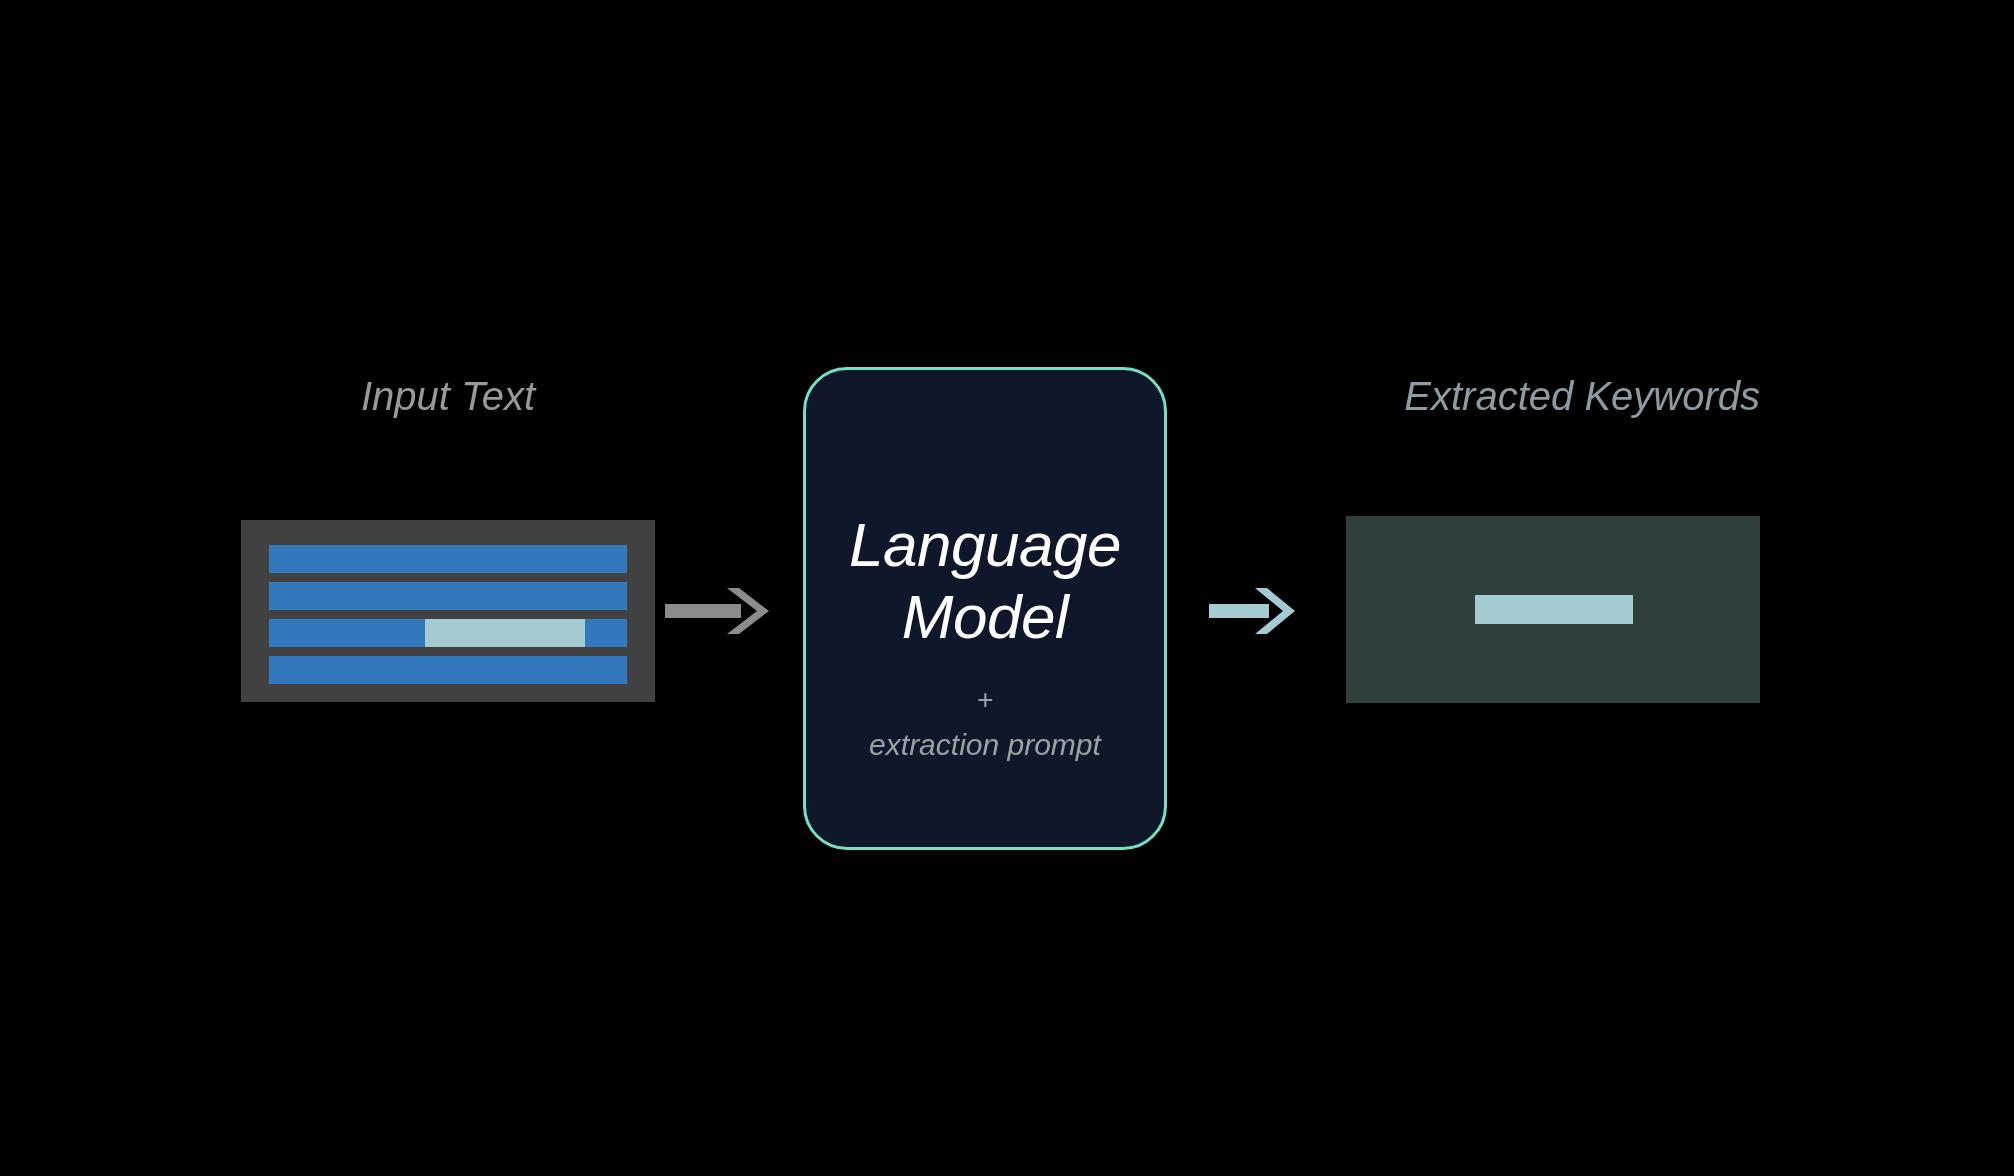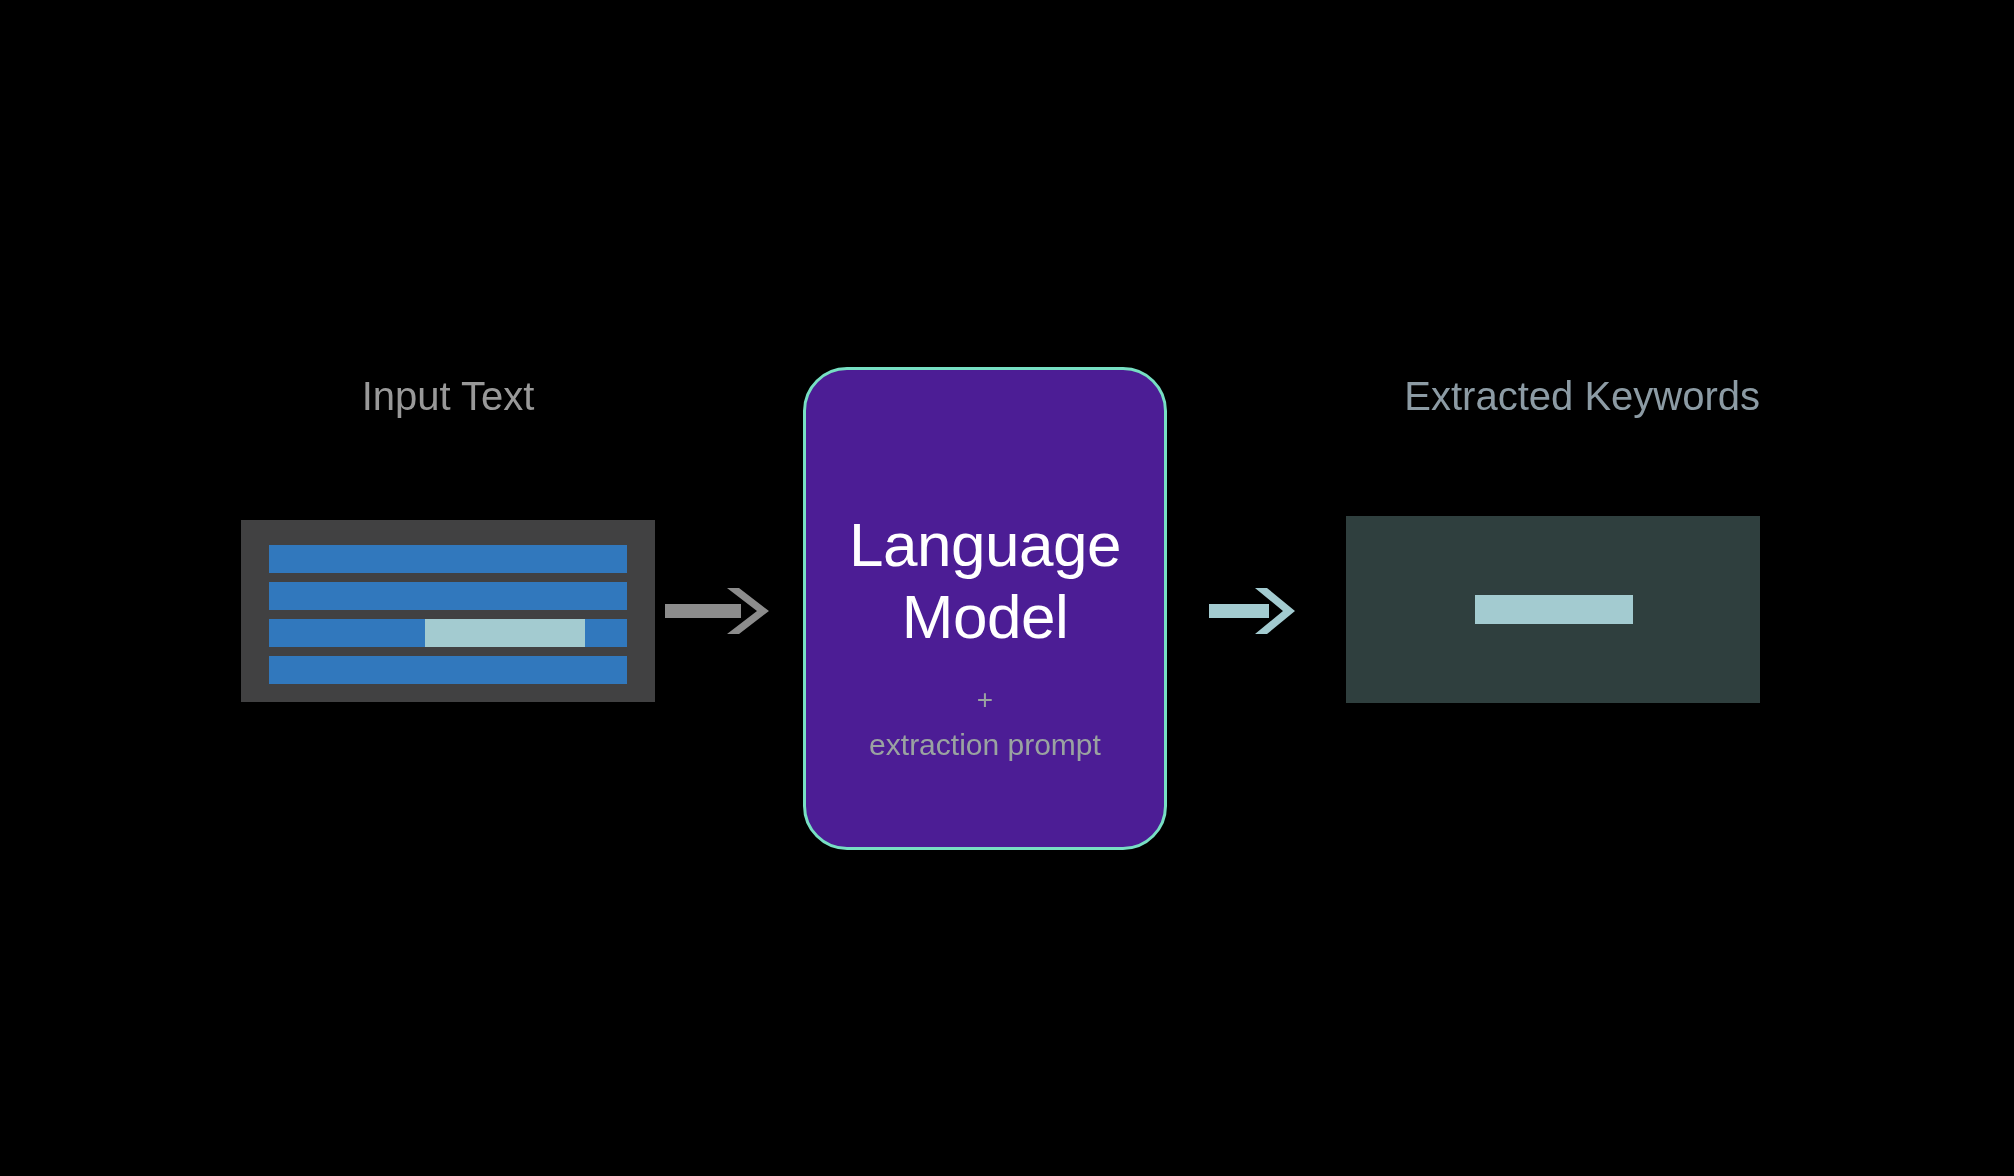--- a/index.html
+++ b/index.html
@@ -136,41 +136,41 @@
     left: 129px;
     top: 79px;
     width: 158px;
     height: 29px;
     background: #a3cbd0;
   }
 </style>
 </head>
 <body>
 
-<div id="canvas" style="background: rgb(0, 0, 0);">
+<div id="canvas" style="background: rgb(0, 0, 0); font-style: italic;">
 
   <div class="stage-label abs" id="label-input-text" style="color: rgb(153, 153, 153);">Input Text</div>
 
   <div class="abs" id="input-panel" style="background: rgb(65, 65, 66);">
     <div id="input-lines">
       <div class="text-line" style="background: rgb(49, 120, 189);"></div>
       <div class="text-line" style="background: rgb(49, 120, 189);"></div>
       <div class="text-line" style="background: rgb(49, 120, 189);">
         <div class="line-highlight" style="left: 43.6%; width: 44.7%; background: rgb(163, 203, 208);"></div>
       </div>
       <div class="text-line" style="background: rgb(49, 120, 189);"></div>
     </div>
   </div>
 
   <svg class="arrow-svg" id="arrow-input-to-model" width="104" height="46" viewBox="0 0 104 46">
     <rect x="0" y="16" width="76" height="14" fill="#8c8c8c"></rect>
     <path d="M 62 0 L 74 0 L 104 23 L 74 46 L 62 46 L 92 23 Z" fill="#8c8c8c"></path>
   </svg>
 
-  <div class="abs" id="model-box" style="background: #4c1d95; border-color: rgb(119, 223, 195);">
+  <div class="abs" id="model-box" style="background: #0f172a; border-color: rgb(119, 223, 195);">
     <div id="model-title" style="color: rgb(255, 255, 255);">Language Model</div>
     <div id="model-plus" style="color: rgb(154, 163, 161);">+</div>
     <div id="model-subtitle" style="color: rgb(154, 163, 161);">extraction prompt</div>
   </div>
 
   <svg class="arrow-svg" id="arrow-model-to-output" width="86" height="46" viewBox="0 0 86 46">
     <rect x="0" y="16" width="60" height="14" fill="#a3cbd0"></rect>
     <path d="M 46 0 L 58 0 L 86 23 L 58 46 L 46 46 L 74 23 Z" fill="#a3cbd0"></path>
   </svg>
 

